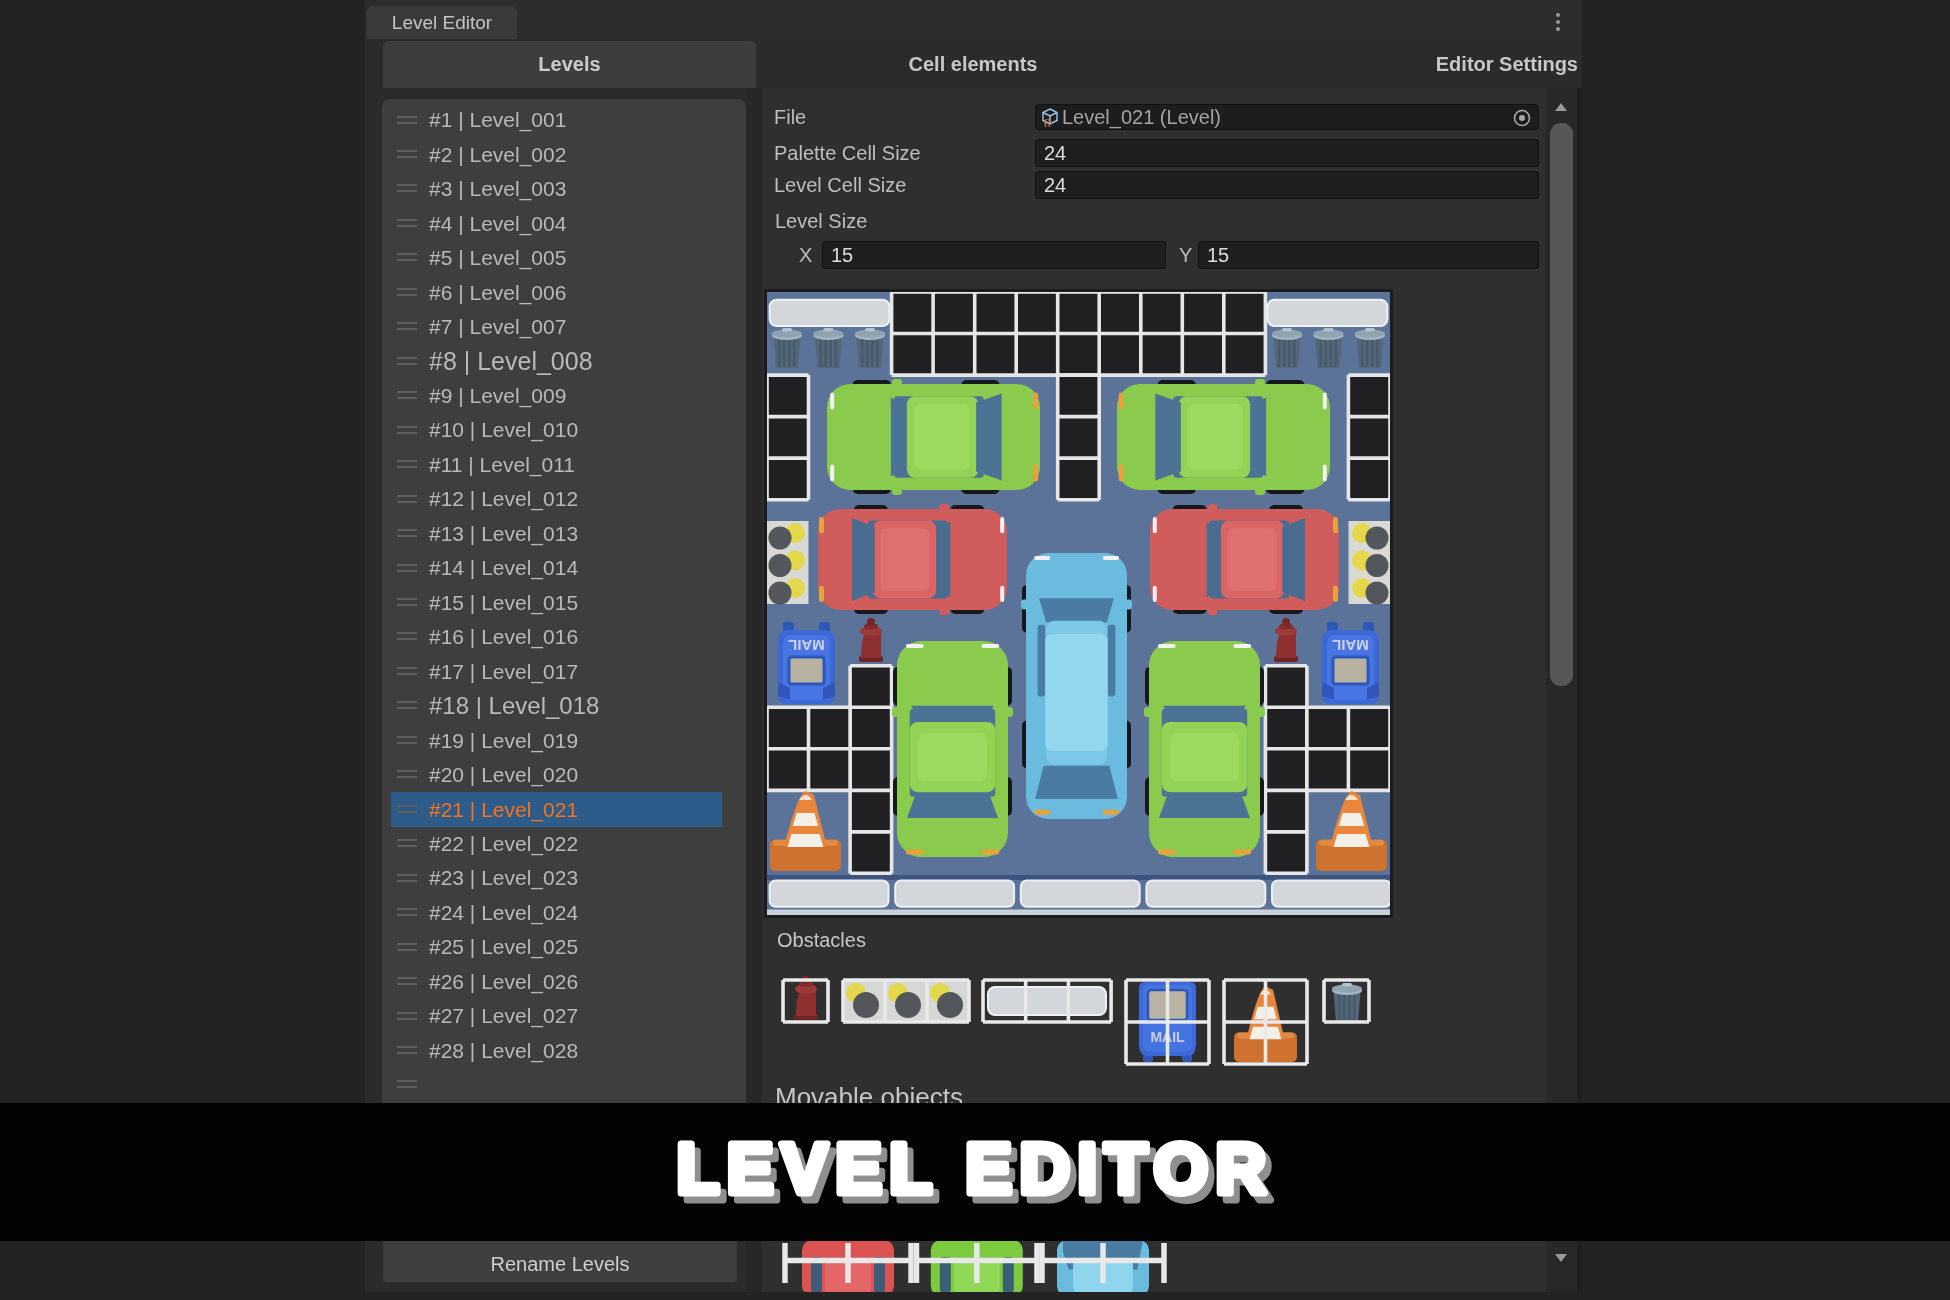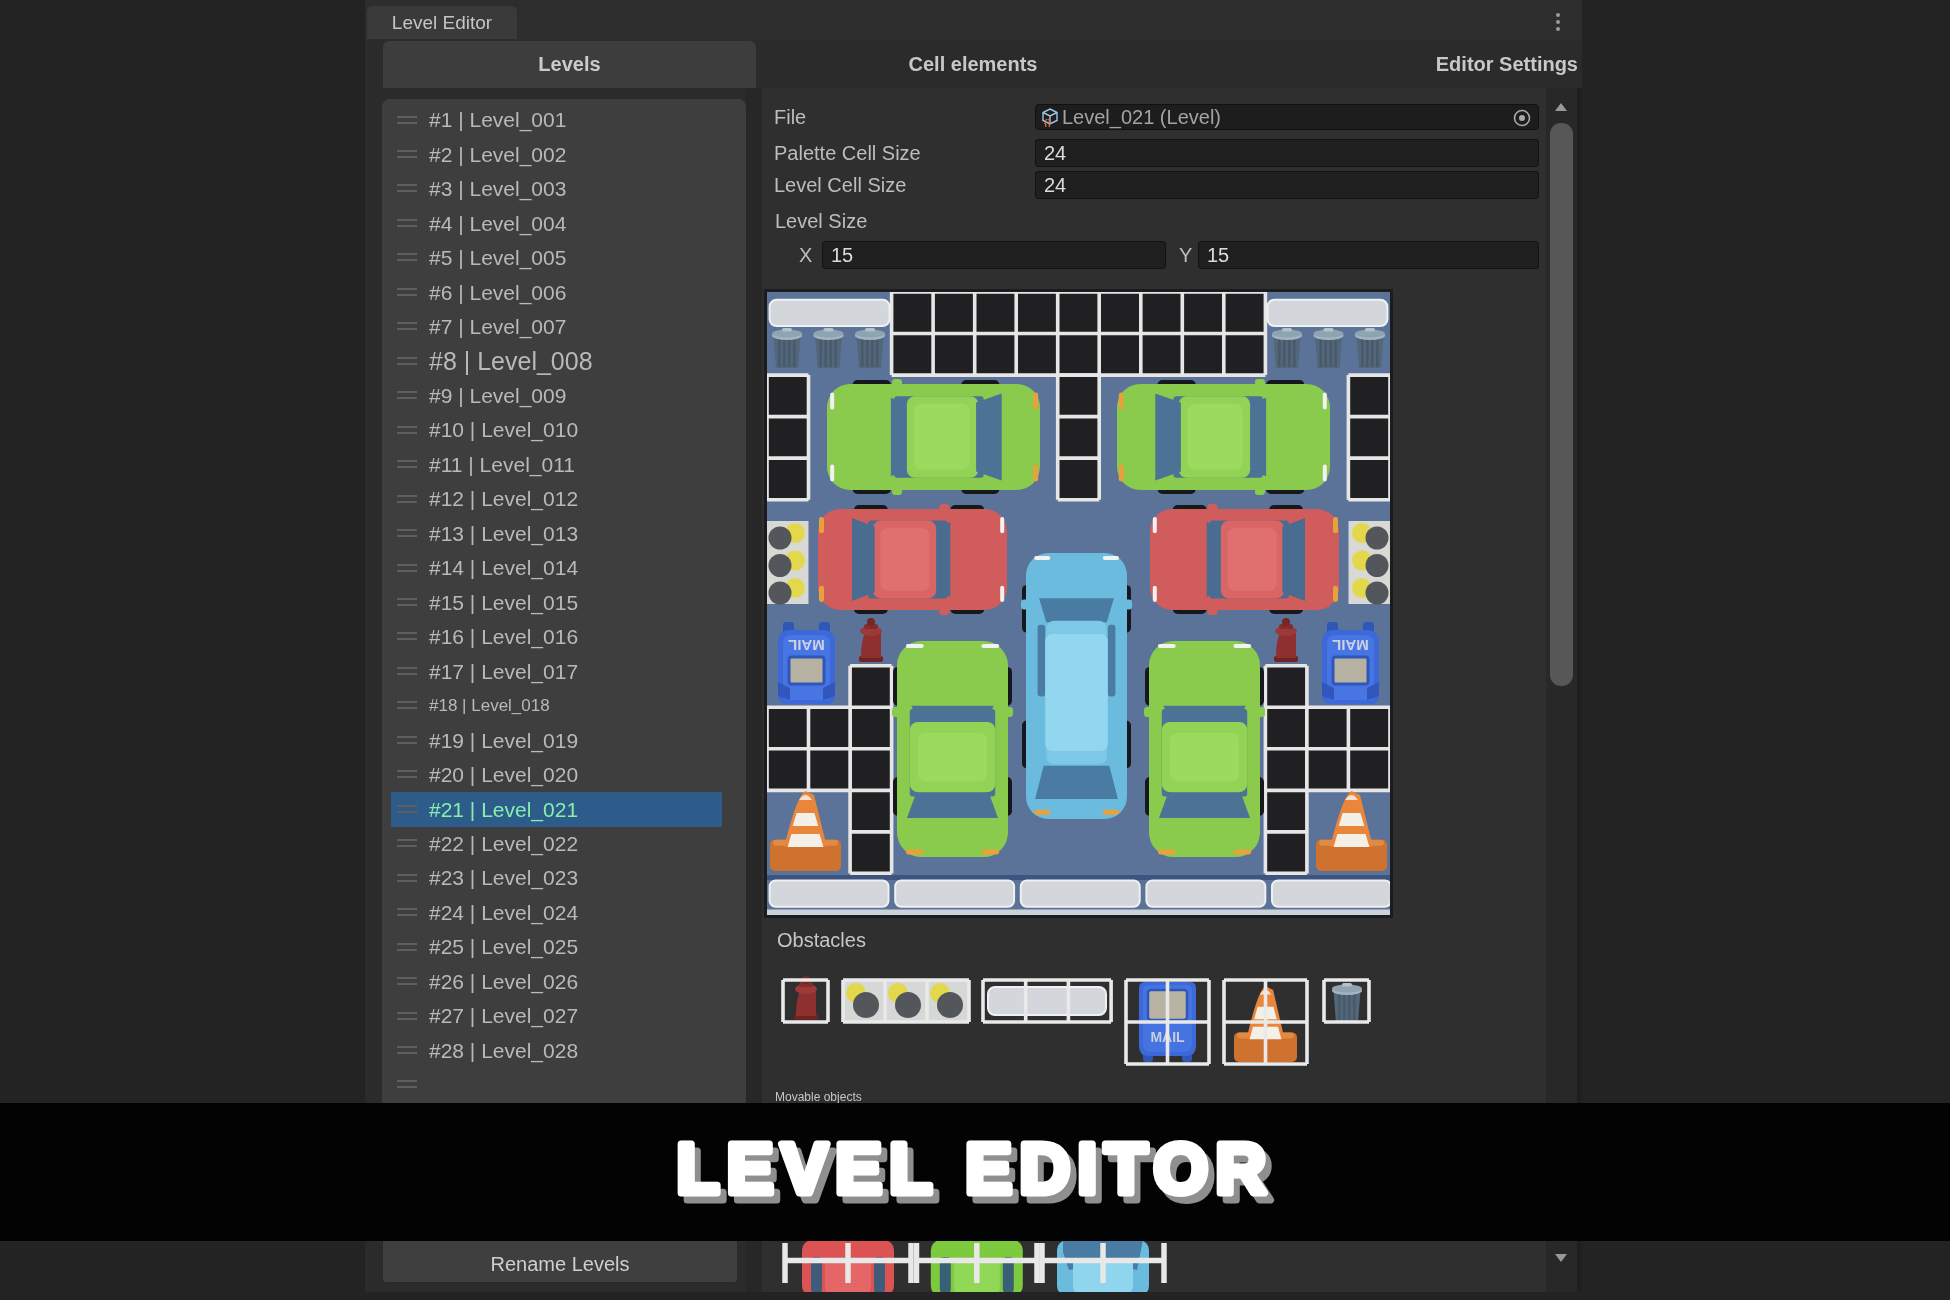--- a/index.html
+++ b/index.html
@@ -88,33 +88,33 @@
 <div class="abs" style="left:397px;top:632.4px;width:20px;height:2px;background:#5e5e5e;"></div>
 <div class="abs" style="left:397px;top:638.4px;width:20px;height:2px;background:#5e5e5e;"></div>
 <div class="abs" style="left:429px;top:619.2px;height:35px;line-height:35px;font-size:21px;color:#b9b9b9;">#16&nbsp;|&nbsp;Level_016</div>
 <div class="abs" style="left:391px;top:653.7px;width:331px;height:35px;"></div>
 <div class="abs" style="left:397px;top:666.9px;width:20px;height:2px;background:#5e5e5e;"></div>
 <div class="abs" style="left:397px;top:672.9px;width:20px;height:2px;background:#5e5e5e;"></div>
 <div class="abs" style="left:429px;top:653.7px;height:35px;line-height:35px;font-size:21px;color:#b9b9b9;">#17&nbsp;|&nbsp;Level_017</div>
 <div class="abs" style="left:391px;top:688.1px;width:331px;height:35px;"></div>
 <div class="abs" style="left:397px;top:701.3px;width:20px;height:2px;background:#5e5e5e;"></div>
 <div class="abs" style="left:397px;top:707.3px;width:20px;height:2px;background:#5e5e5e;"></div>
-<div class="abs" style="left:429px;top:688.1px;height:35px;line-height:35px;font-size:17px;color:#b9b9b9;">#18&nbsp;|&nbsp;Level_018</div>
+<div class="abs" style="left:429px;top:688.1px;height:35px;line-height:35px;font-size:24px;color:#b9b9b9;">#18&nbsp;|&nbsp;Level_018</div>
 <div class="abs" style="left:391px;top:722.6px;width:331px;height:35px;"></div>
 <div class="abs" style="left:397px;top:735.8px;width:20px;height:2px;background:#5e5e5e;"></div>
 <div class="abs" style="left:397px;top:741.8px;width:20px;height:2px;background:#5e5e5e;"></div>
 <div class="abs" style="left:429px;top:722.6px;height:35px;line-height:35px;font-size:21px;color:#b9b9b9;text-align:center;">#19&nbsp;|&nbsp;Level_019</div>
 <div class="abs" style="left:391px;top:757.0px;width:331px;height:35px;"></div>
 <div class="abs" style="left:397px;top:770.2px;width:20px;height:2px;background:#5e5e5e;"></div>
 <div class="abs" style="left:397px;top:776.2px;width:20px;height:2px;background:#5e5e5e;"></div>
 <div class="abs" style="left:429px;top:757.0px;height:35px;line-height:35px;font-size:21px;color:#b9b9b9;">#20&nbsp;|&nbsp;Level_020</div>
 <div class="abs" style="left:391px;top:791.5px;width:331px;height:35px;background:#2d5c8a;"></div>
 <div class="abs" style="left:397px;top:804.7px;width:20px;height:2px;background:#5e5e5e;"></div>
 <div class="abs" style="left:397px;top:810.7px;width:20px;height:2px;background:#5e5e5e;"></div>
-<div class="abs" style="left:429px;top:791.5px;height:35px;line-height:35px;font-size:21px;color:#86efac;">#21&nbsp;|&nbsp;Level_021</div>
+<div class="abs" style="left:429px;top:791.5px;height:35px;line-height:35px;font-size:21px;color:#f97316;">#21&nbsp;|&nbsp;Level_021</div>
 <div class="abs" style="left:391px;top:826.0px;width:331px;height:35px;"></div>
 <div class="abs" style="left:397px;top:839.2px;width:20px;height:2px;background:#5e5e5e;"></div>
 <div class="abs" style="left:397px;top:845.2px;width:20px;height:2px;background:#5e5e5e;"></div>
 <div class="abs" style="left:429px;top:826.0px;height:35px;line-height:35px;font-size:21px;color:#b9b9b9;">#22&nbsp;|&nbsp;Level_022</div>
 <div class="abs" style="left:391px;top:860.4px;width:331px;height:35px;"></div>
 <div class="abs" style="left:397px;top:873.6px;width:20px;height:2px;background:#5e5e5e;"></div>
 <div class="abs" style="left:397px;top:879.6px;width:20px;height:2px;background:#5e5e5e;"></div>
 <div class="abs" style="left:429px;top:860.4px;height:35px;line-height:35px;font-size:21px;color:#b9b9b9;">#23&nbsp;|&nbsp;Level_023</div>
 <div class="abs" style="left:391px;top:894.9px;width:331px;height:35px;"></div>
 <div class="abs" style="left:397px;top:908.1px;width:20px;height:2px;background:#5e5e5e;"></div>
@@ -512,21 +512,21 @@
         <rect x="568.0" y="27.0" width="2.4" height="30" fill="#48596a"></rect>
         <rect x="573.0" y="27.0" width="2.4" height="30" fill="#48596a"></rect>
         <rect x="578.0" y="27.0" width="2.4" height="30" fill="#48596a"></rect>
         <rect x="583.0" y="27.0" width="2.4" height="30" fill="#48596a"></rect>
         <ellipse cx="577.0" cy="25.5" rx="15" ry="4.5" fill="#a4b5c1"></ellipse>
         <ellipse cx="577.0" cy="23.5" rx="15" ry="4" fill="#8fa3b1"></ellipse>
         <rect x="572.0" y="18.0" width="10" height="3.5" rx="1.7" fill="#b3c2cc"></rect>
       </g>
 <path d="M554.0 15.0 V57.0 M599.0 15.0 V57.0 M554.0 15.0 H599.0 M554.0 57.0 H599.0" stroke="#e9e9e9" stroke-width="3.6" fill="none"></path>
 </svg>
-<div class="abs" style="left:775px;top:1085px;height:24px;line-height:24px;color:#c6c6c6;font-size:12px;">Movable objects</div>
+<div class="abs" style="left:775px;top:1085px;height:24px;line-height:24px;color:#c6c6c6;font-size:26px;">Movable objects</div>
 <div class="abs" style="left:382px;top:1238px;width:356px;height:45px;background:#3f3f3f;border:1px solid #2a2a2a;border-radius:4px;color:#cfcfcf;font-size:20px;line-height:50px;text-align:center;">Rename Levels</div>
 <svg class="abs" style="left:780px;top:1232px;" width="400" height="61" viewBox="0 0 400 61">
 <g>
         <rect x="22.0" y="8" width="92" height="56" rx="10" fill="#dc5353"></rect>
         <rect x="31.0" y="25" width="11" height="36" rx="4" fill="#3e5c7a"></rect>
         <rect x="94.0" y="25" width="11" height="36" rx="4" fill="#3e5c7a"></rect>
         <rect x="45.0" y="28" width="46" height="33" rx="5" fill="#e46666"></rect>
       </g>
       <path d="M5.0 11 V51 M68.0 11 V51 M131.0 11 V51 M3.0 28.5 H133.0" stroke="#e8e8e8" stroke-width="5.5" fill="none"></path>
 <g>

